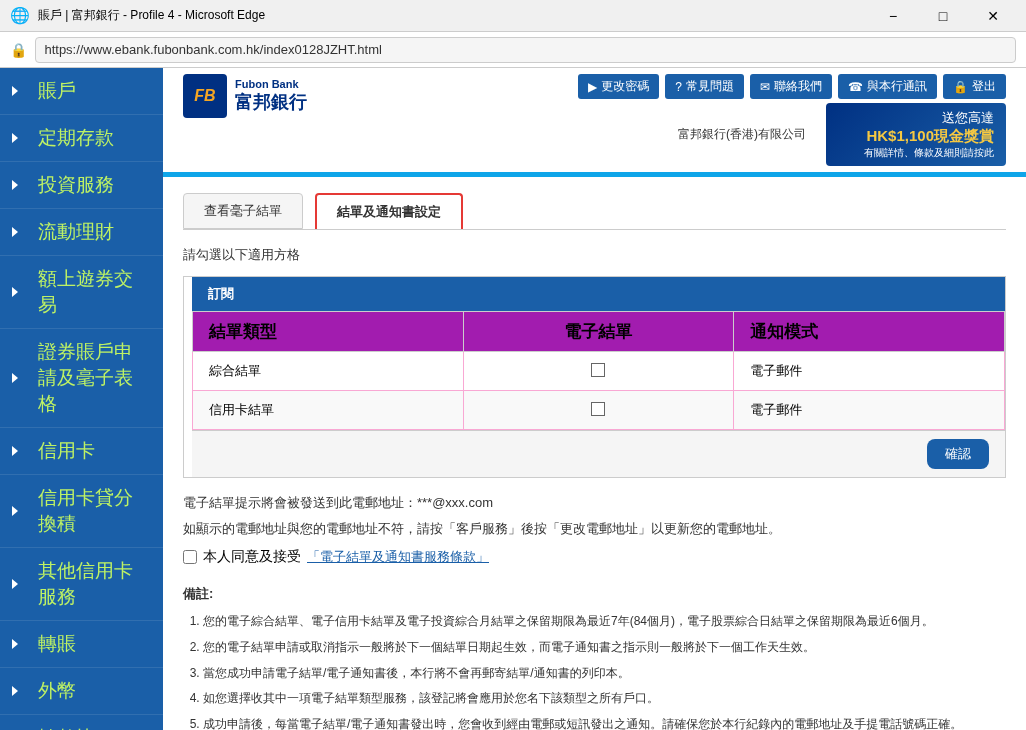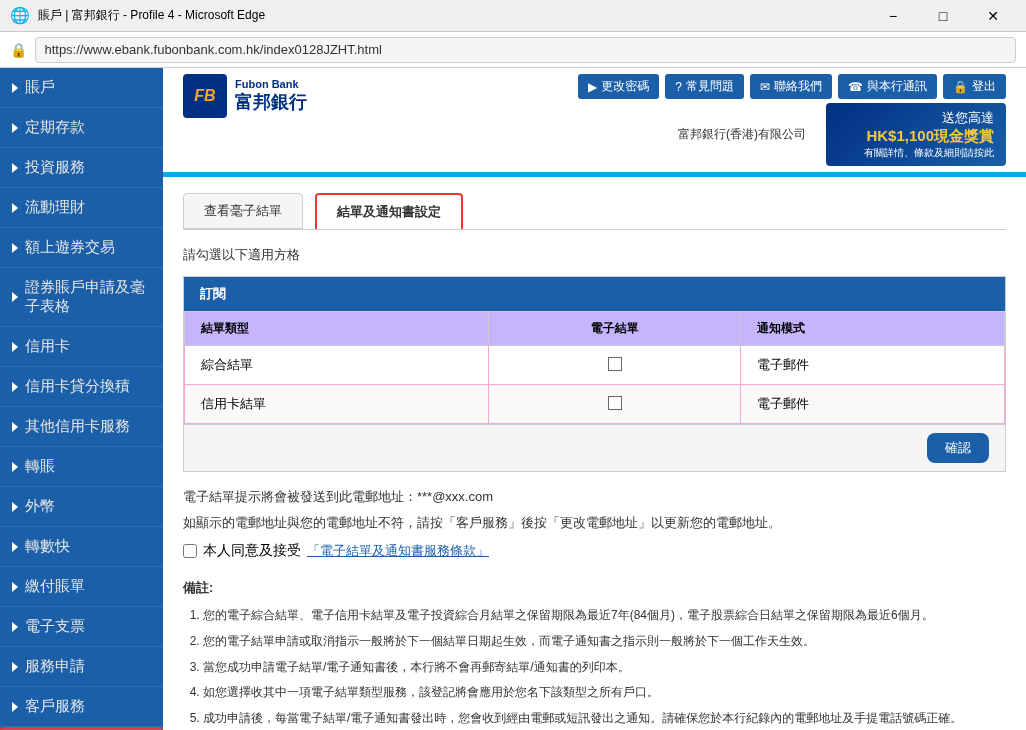--- a/index.html
+++ b/index.html
@@ -56,25 +56,25 @@
     .sidebar {
       width: 163px;
       background: #1a5fa8;
       flex-shrink: 0;
       overflow-y: auto;
     }
     .sidebar-item {
       display: flex;
       align-items: center;
       padding: 10px 12px;
-      color: #e5e5e5;
-      font-size: 15px;
+      color: #bef264;
+      font-size: 19px;
       cursor: pointer;
       border-bottom: 1px solid rgba(255,255,255,0.1);
-      gap: 7px;
+      gap: 20px;
     }
     .sidebar-item.active { background: rgba(255,255,255,0.2); }
     .sidebar-item.highlighted { border: 2px solid #e53935; border-radius: 3px; }
     .sidebar-arrow {
       width: 0; height: 0;
       border-top: 5px solid transparent;
       border-bottom: 5px solid transparent;
       border-left: 6px solid white;
       flex-shrink: 0;
     }
@@ -145,34 +145,35 @@
       color: #333;
       font-weight: bold;
     }
 
     .subtitle { font-size: 13px; color: #333; margin-bottom: 12px; }
 
     
     .order-section {
       border: 1px solid #ccc;
       margin-bottom: 16px;
+      padding-left: 8px;
     }
     .order-header {
       background: #1a5fa8;
       color: white;
       padding: 8px 16px;
       font-size: 13px;
       font-weight: bold;
     }
     .order-table { width: 100%; border-collapse: collapse; }
     .order-table th {
-      background: #c4b5fd;
+      background: #a21caf;
       padding: 8px 16px;
       text-align: left;
-      font-size: 12px;
+      font-size: 17px;
       border: 1px solid #ccc;
     }
     .order-table td {
       padding: 10px 16px;
       border: 1px solid #f9a8d4;
       font-size: 13px;
     }
     .order-table tr:nth-child(even) td { background: #f9f9f9; }
 
     .checkbox-cell { text-align: center; }

